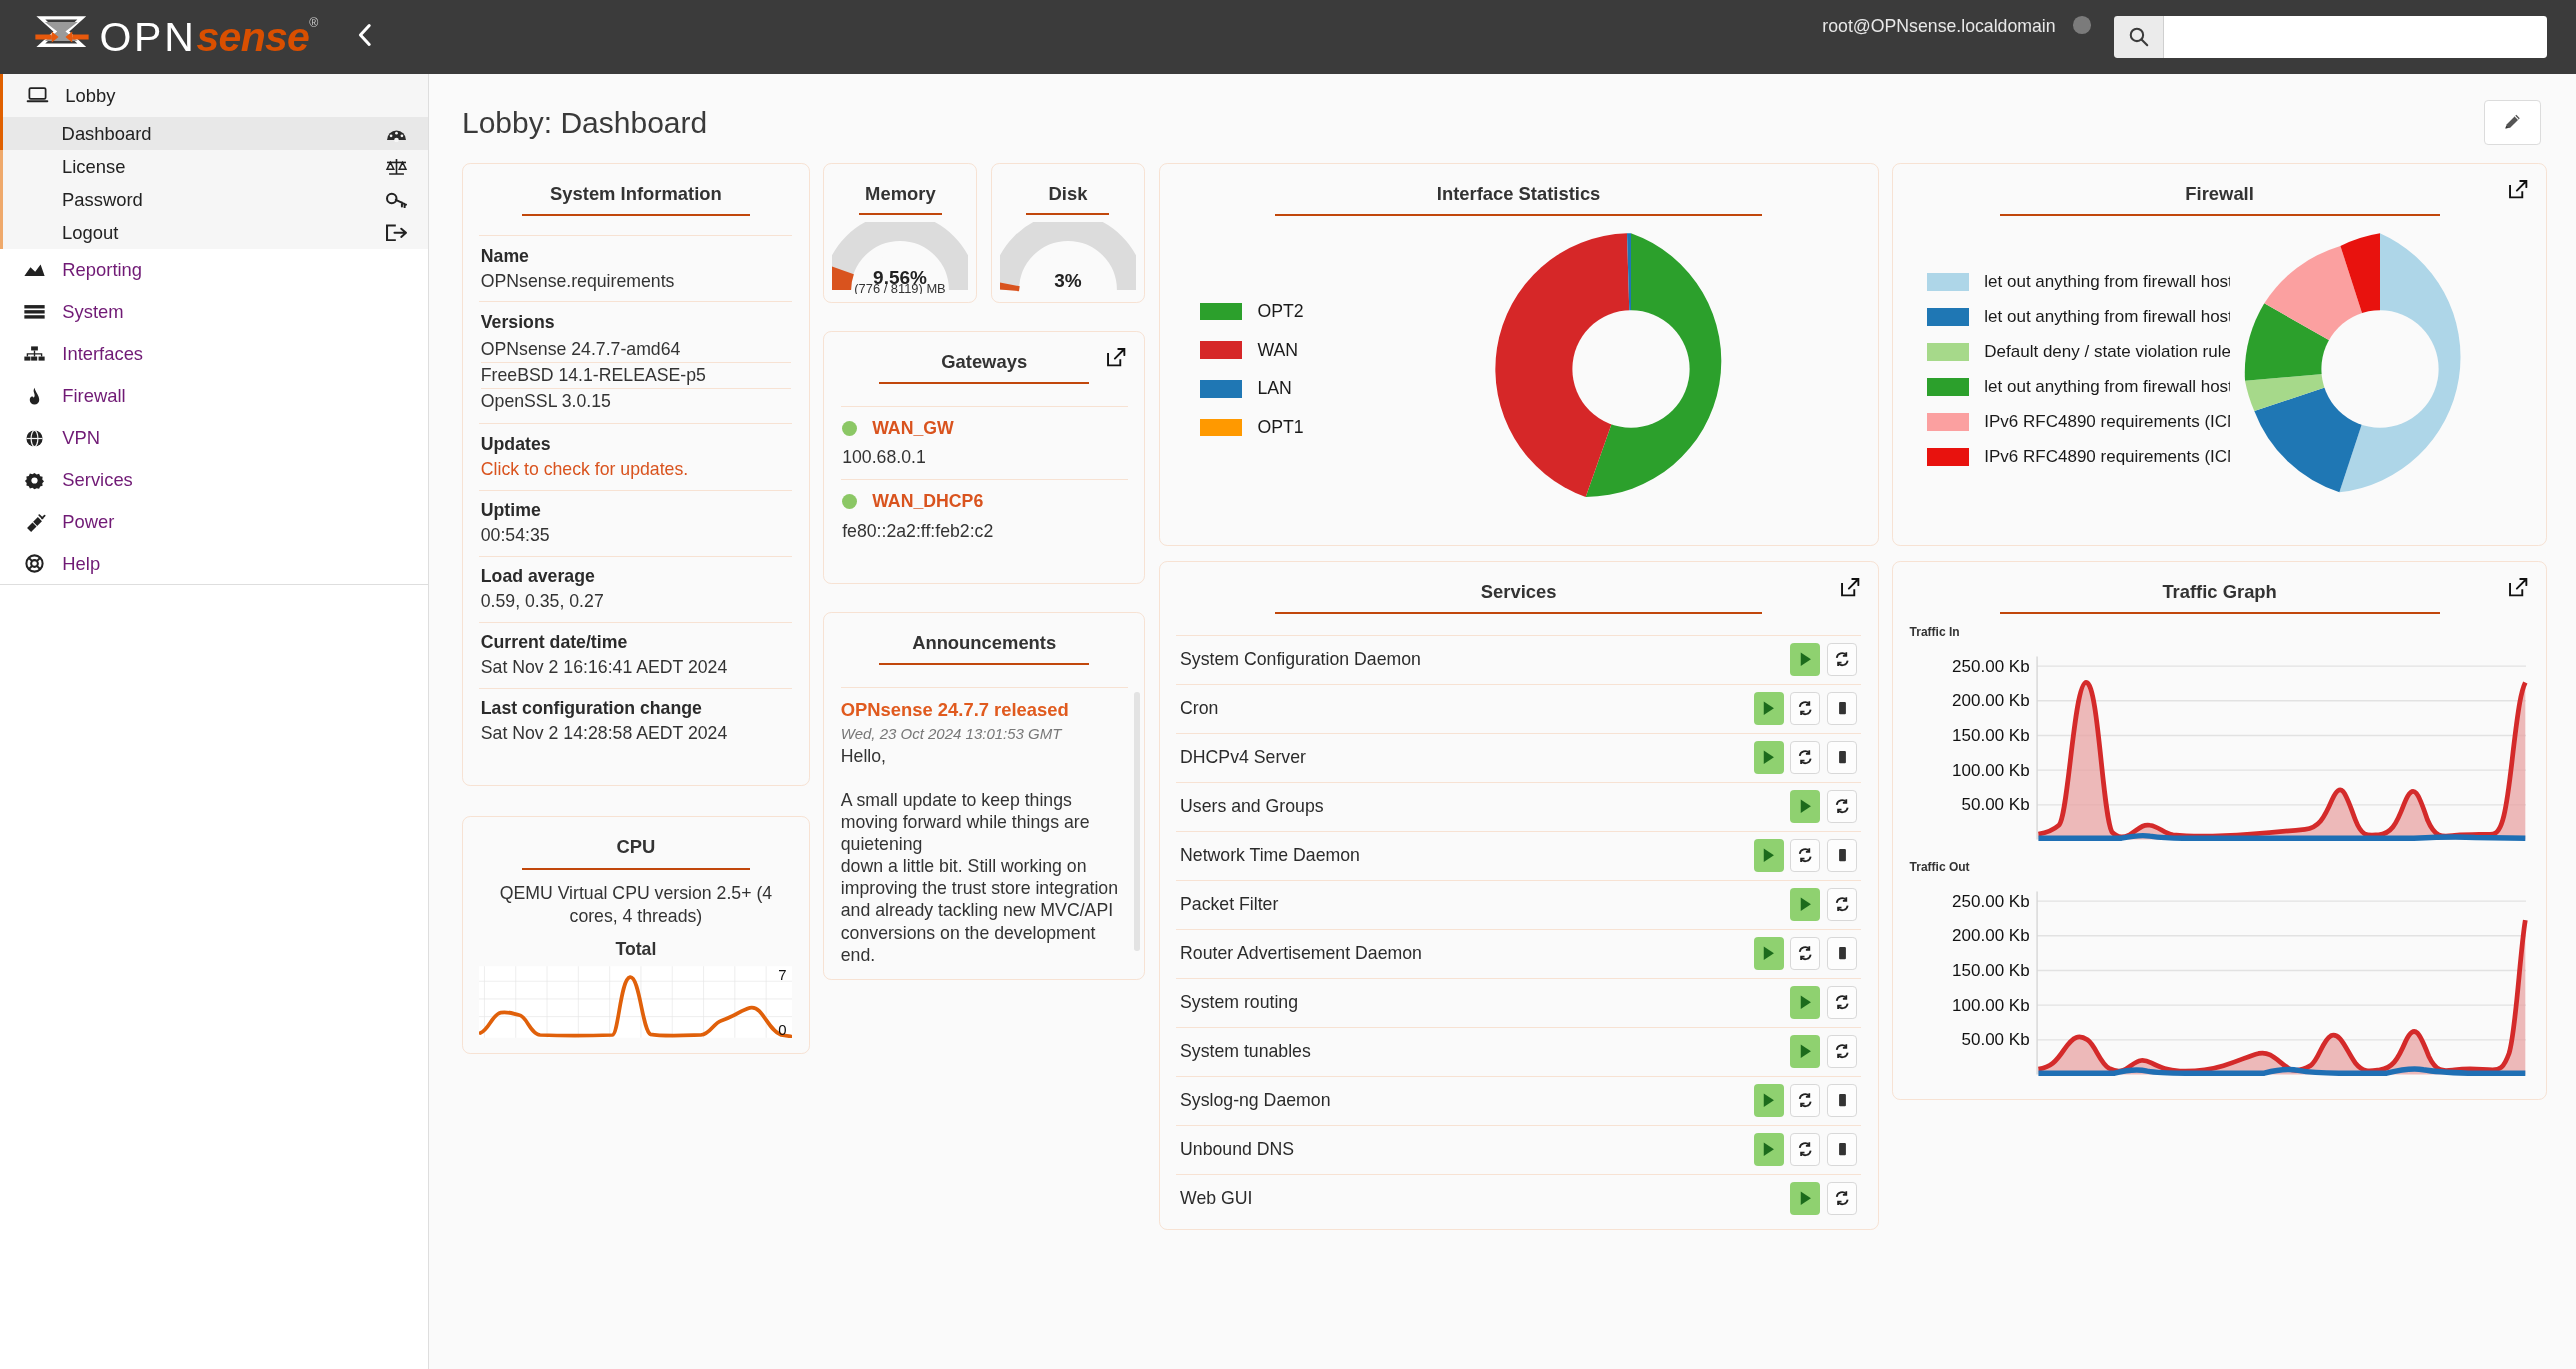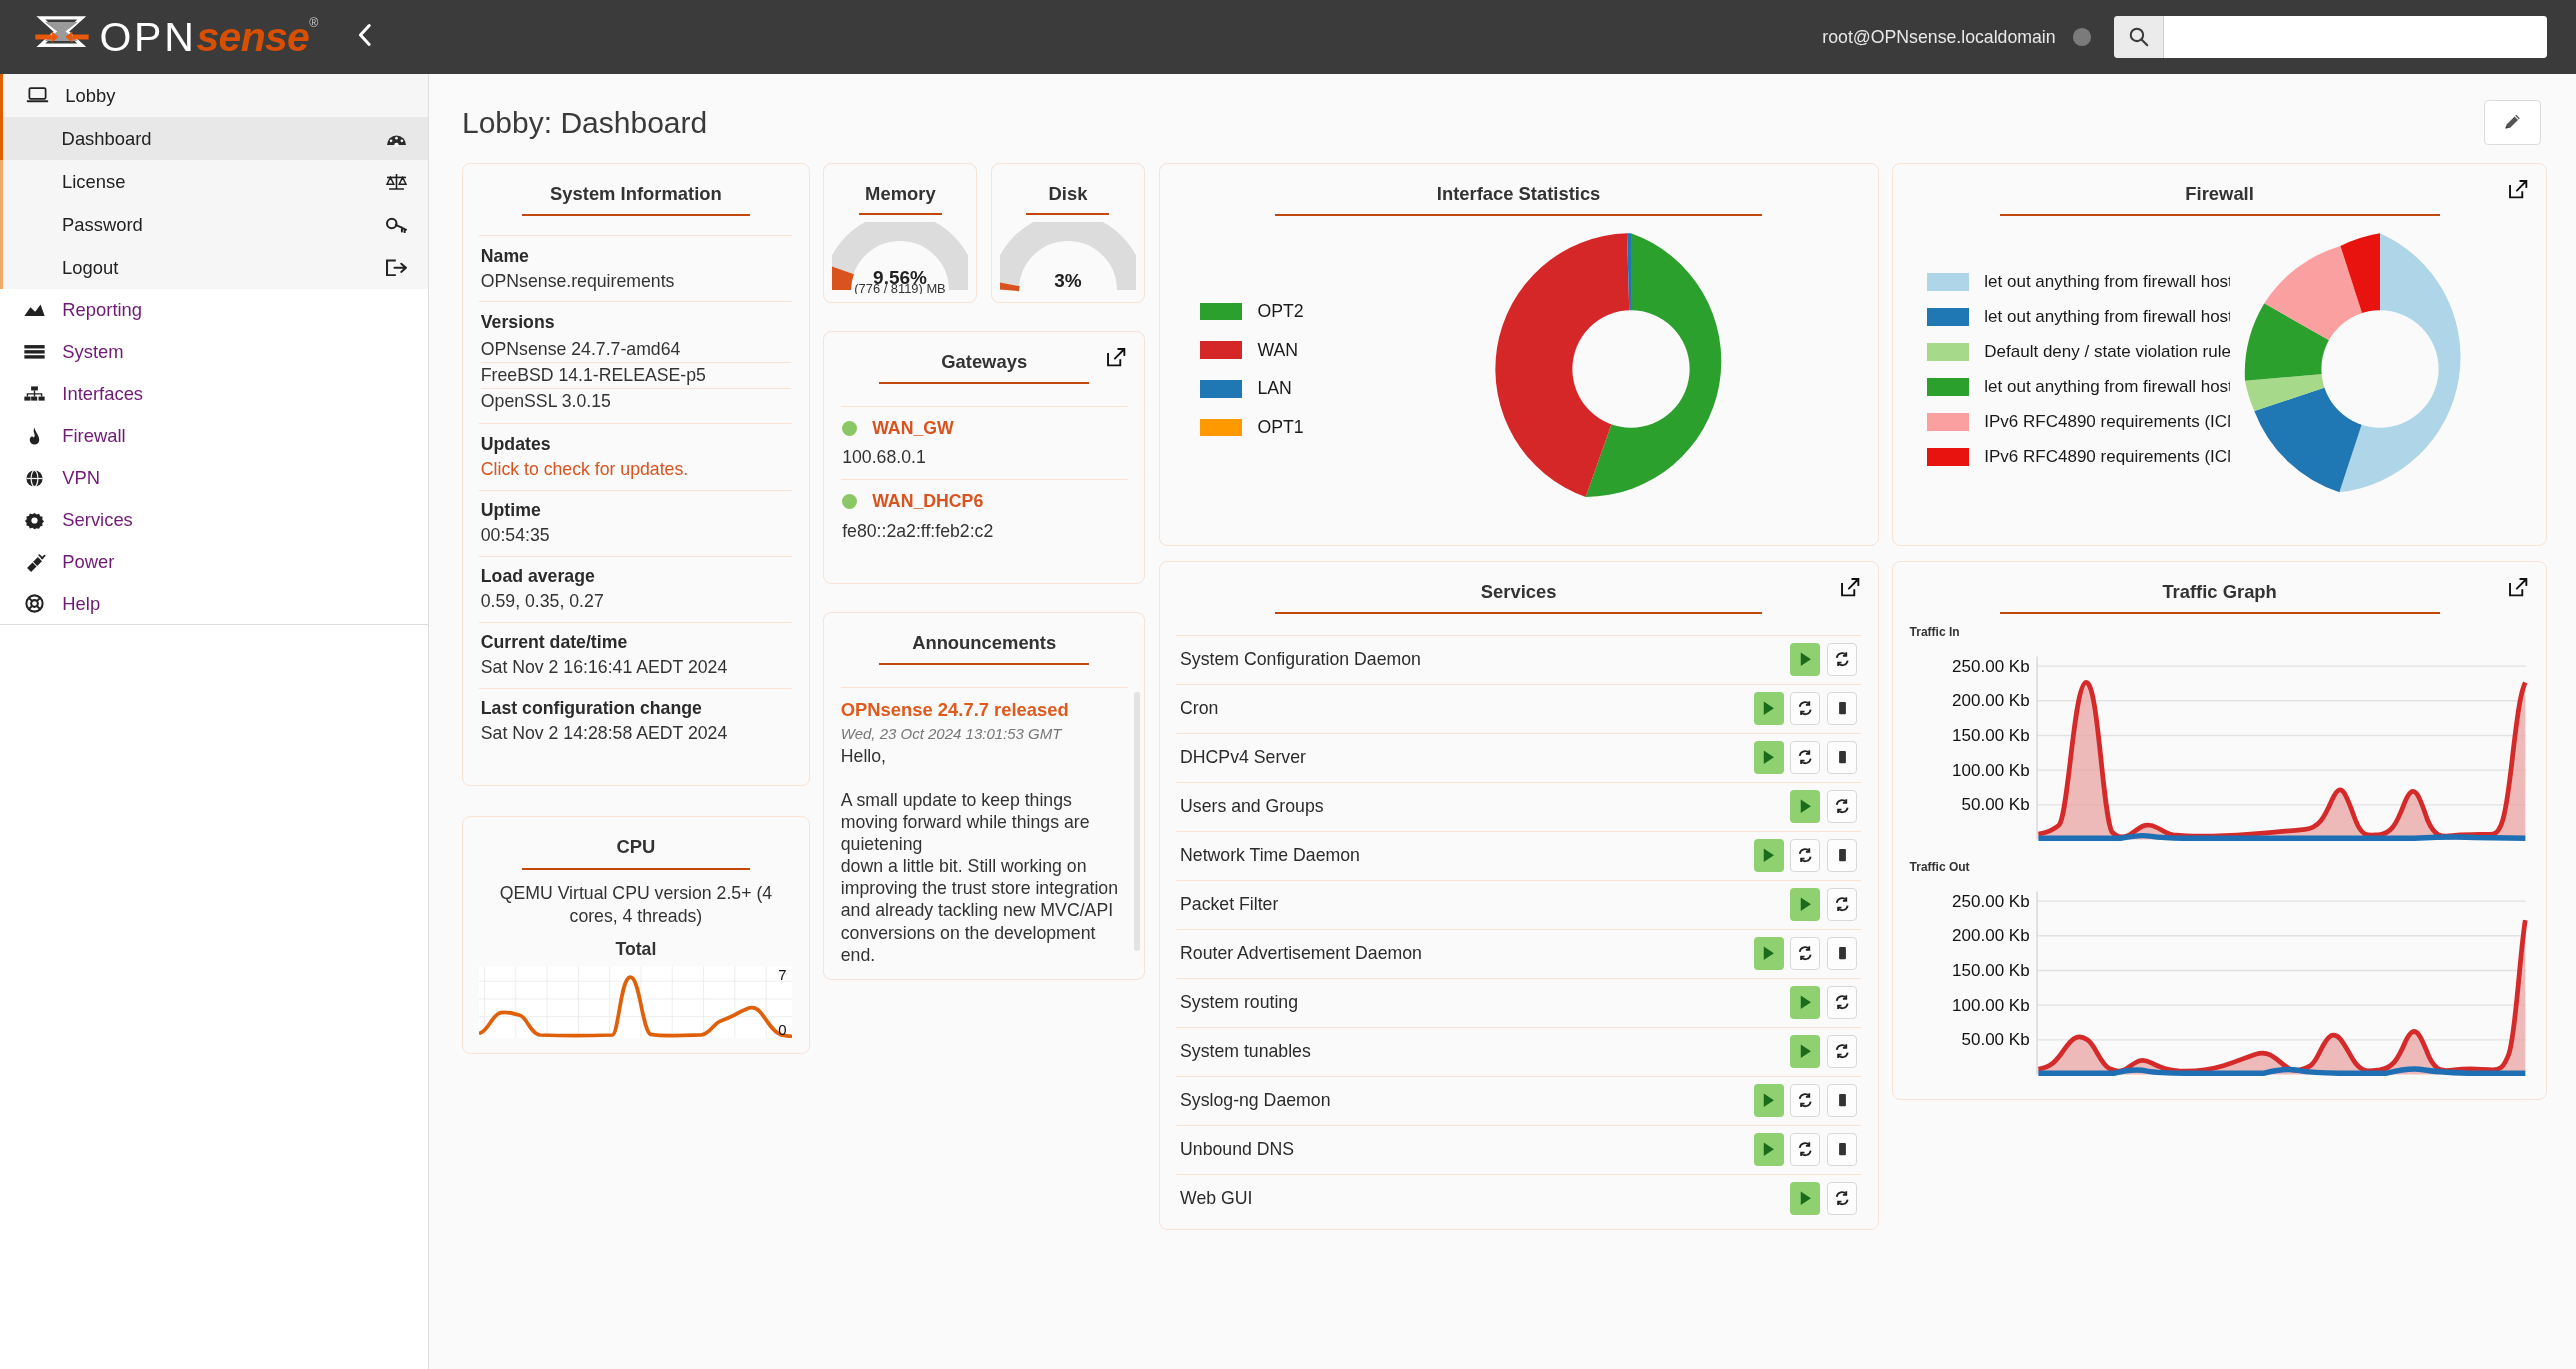--- a/index.html
+++ b/index.html
@@ -21,21 +21,21 @@
   .logo-mark { width: 56px; height: 44px; margin-right: 9.5px; }
   .logo-text { font-size: 41px; letter-spacing: 0.7px; display: flex; align-items: flex-start; }
   .logo-opn { color: #fff; font-weight: 400; font-family: "Liberation Sans", sans-serif; letter-spacing: 2.7px; }
   .logo-sense { color: #d94f00; font-weight: 700; font-style: italic; letter-spacing: -0.7px; }
   .logo-reg { color: #ccc; font-size: 12.3px; margin-top: 2.7px; }
   .collapse-btn {
     margin-left: 34px; color: #fff; font-size: 30px; cursor: pointer;
     line-height: 1; font-weight: 300;
   }
   .topbar-right {
-    margin-left: auto; display: flex; align-items: center; margin-right: 29px;
+    margin-left: auto; display: flex; margin-right: 29px;
   }
   .user-label { color: #e8e8e8; font-size: 17.7px; margin-right: 17.7px; }
   .status-dot-header {
     width: 17.7px; height: 17.7px; border-radius: 50%;
     background: #7b7b7b; margin-right: 23px;
   }
   .searchbox { display: flex; height: 42px; border-radius: 3.4px; overflow: hidden; }
   .search-icon-btn {
     width: 50px; background: #ebebeb; display: flex;
     align-items: center; justify-content: center;
@@ -54,21 +54,21 @@
   }
   .nav-group-head {
     display: flex; align-items: center; height: 43px;
     padding-left: 19px; background: #f6f6f6;
     border-left: 3.4px solid #e06000;
     font-size: 18.4px; color: #222; cursor: pointer;
   }
   .nav-group-head .nvicon { width: 31px; display: flex; justify-content: center; margin-right: 12.3px; }
   .nav-sub { background: #f6f6f6; border-left: 3.4px solid #efa96b; }
   .nav-item {
-    display: flex; align-items: center; height: 43px;
+    display: flex; align-items: center; height: 33px;
     padding-left: 59px; padding-right: 20.4px;
     font-size: 18.4px; color: #222; cursor: pointer;
   }
   .nav-item.active { background: #e8e8e8; border-left: 3.4px solid #e06000; margin-left: -3.4px; padding-left: 59px; }
   .nav-item .nvright { margin-left: auto; display: flex; align-items: center; }
   .nav-main {
     display: flex; align-items: center; height: 42px;
     padding-left: 19px; font-size: 18.4px; color: #701a75;
     background: #fff; cursor: pointer;
   }

